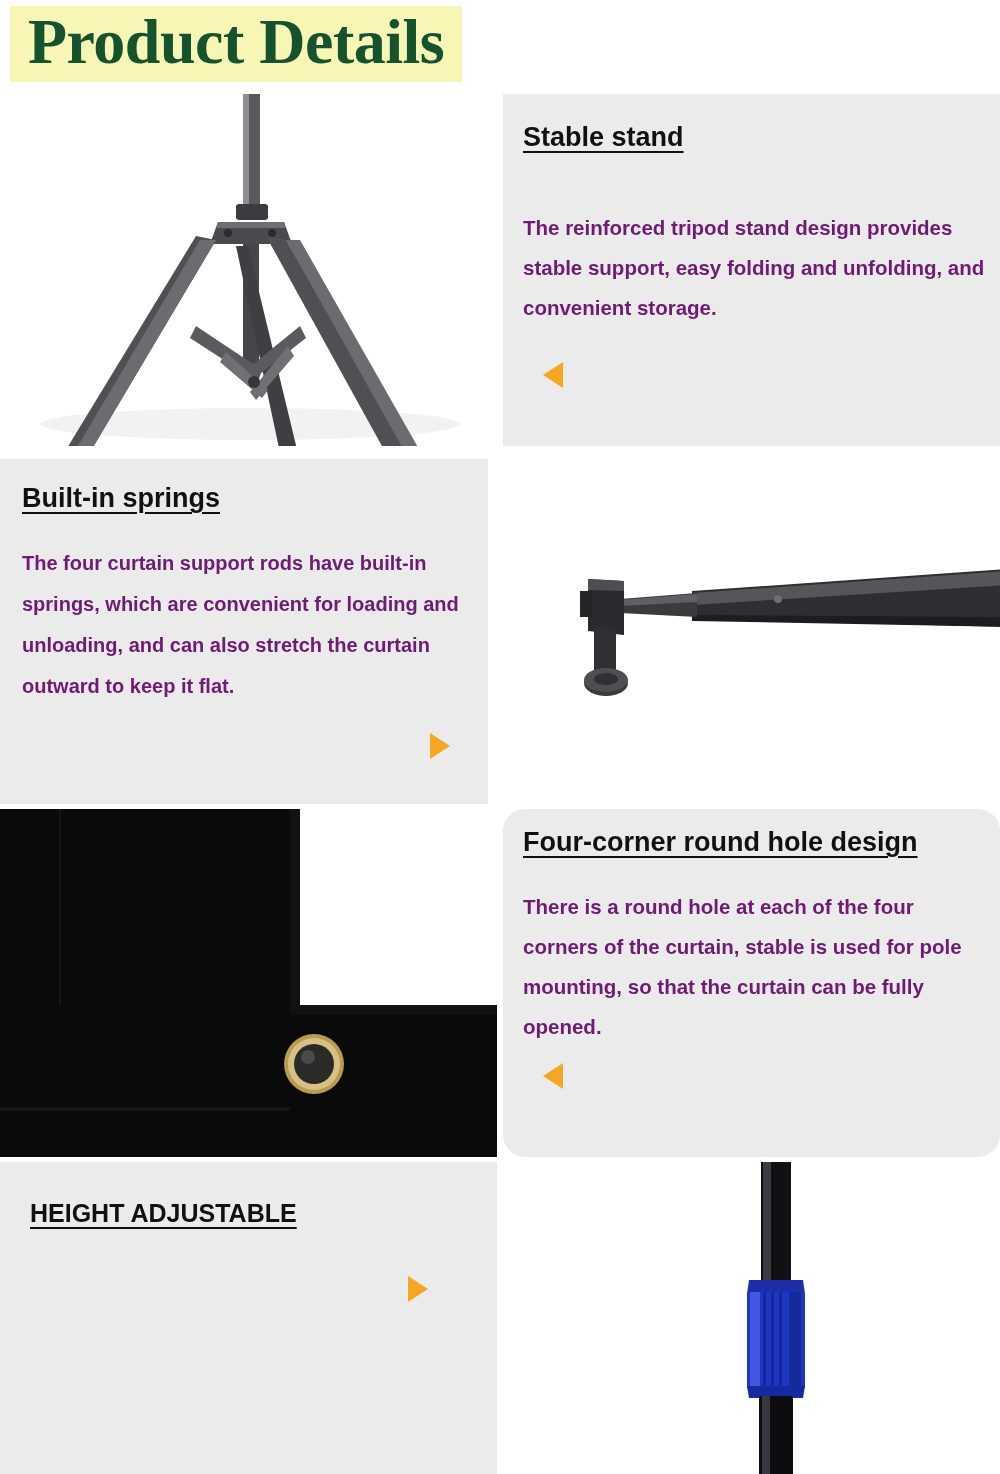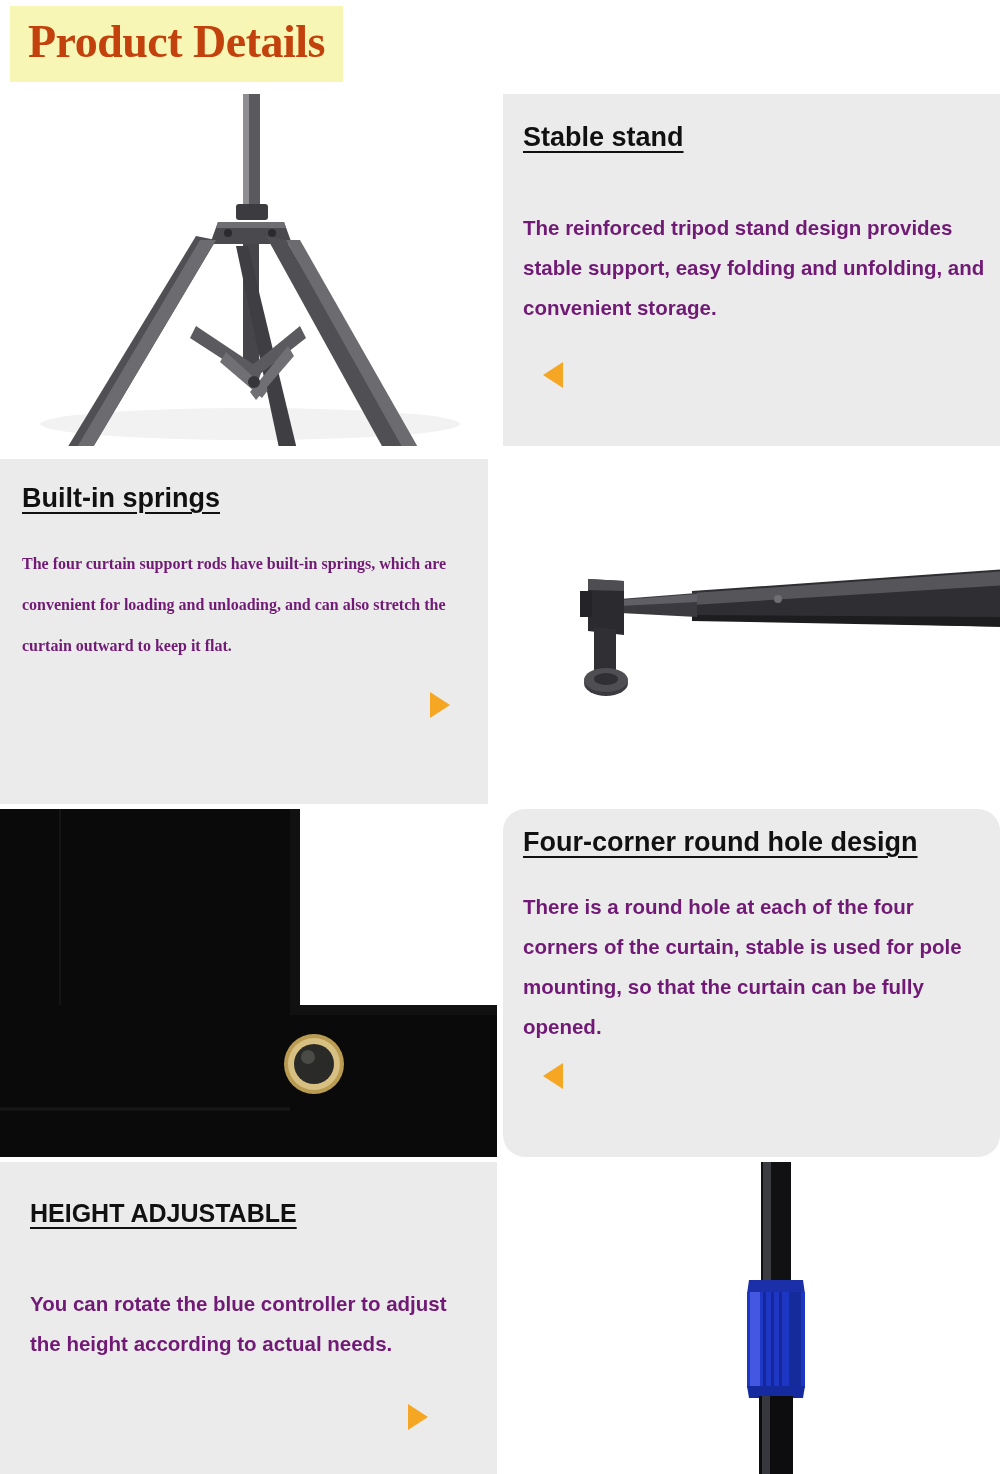--- a/index.html
+++ b/index.html
@@ -31,23 +31,23 @@
   .title-highlight {
     position: absolute;
     left: 10px;
     top: 6px;
     background: #f7f6b4;
     padding: 4px 18px 8px 18px;
   }
   .title-text {
     font-family: "Liberation Serif", serif;
     font-weight: bold;
-    font-size: 46px;
+    font-size: 64px;
     line-height: 64px;
-    color: #c2410c;
+    color: #14532d;
     letter-spacing: -0.5px;
     white-space: nowrap;
   }
 
   
   .row {
     position: absolute;
     left: 0;
     width: 1000px;
     display: flex;
@@ -74,23 +74,22 @@
     font-size: 25px;
   }
   .block-body {
     font-family: "Liberation Sans", sans-serif;
     font-weight: bold;
     font-size: 20.5px;
     line-height: 40px;
     color: #701a75;
   }
   .block-body.tight {
-    font-size: 16px;
+    font-size: 20px;
     line-height: 41px;
-    font-family: Liberation Serif, serif;
   }
 
   .arrow {
     width: 0;
     height: 0;
     border-top: 13px solid transparent;
     border-bottom: 13px solid transparent;
   }
   .arrow.left {
     border-right: 20px solid #f5a623;
@@ -253,21 +252,20 @@
         <div class="arrow left" style="margin-top:16px; margin-left:20px;"></div>
       </div>
     </div>
   </div>
 
   <div class="row" style="top:1162px; height:312px;">
 
     <div class="cell gray" style="width:497px; height:312px;">
       <div style="position:absolute; left:30px; top:28px; width:440px;">
         <div class="block-title small">HEIGHT ADJUSTABLE</div>
-        <div class="block-body" style="margin-top:48px; width:420px;">You can rotate the blue controller to adjust the height according to actual needs.</div>
         <div class="arrow right" style="margin-top:40px; margin-left:378px;"></div>
       </div>
     </div>
 
     <div class="cell white" style="width:6px; height:312px;"></div>
 
     <div class="cell white" style="width:497px; height:312px;">
       <div class="pole-wrap">
         <svg width="497" height="312" viewBox="0 0 497 312">
           <rect x="0" y="0" width="497" height="312" fill="#ffffff"></rect>

